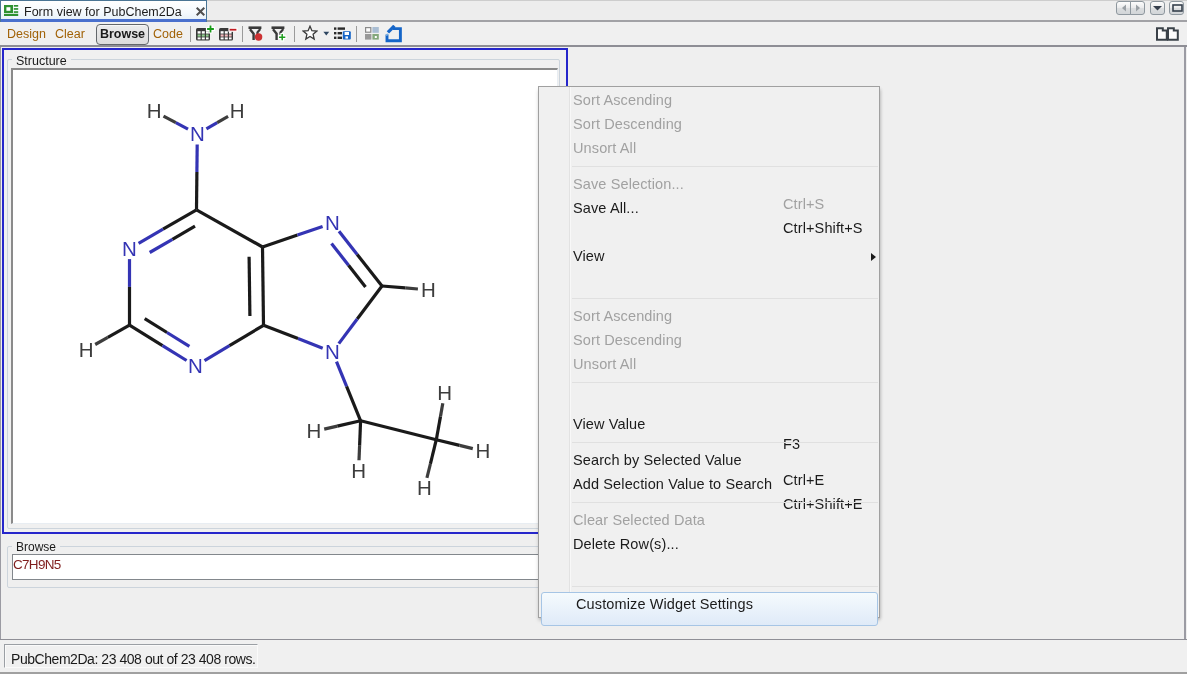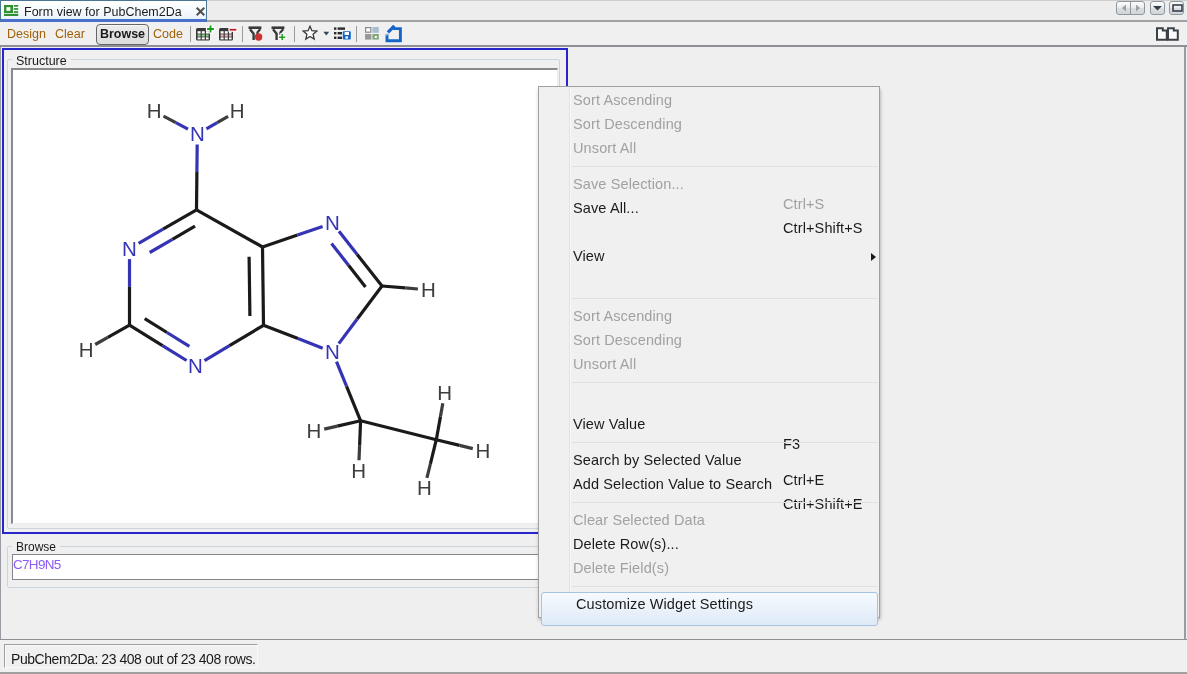--- a/index.html
+++ b/index.html
@@ -28,21 +28,21 @@
 #edgeB{left:0;top:672px;width:1187px;height:2px;background:#a0a0a0;}
 
 #swidget{left:2px;top:48px;width:566px;height:486px;border:2px solid #2626cb;background:#f0f0f0;}
 #sgroup{left:7px;top:59px;width:553px;height:470px;border:1px solid #ccd4dc;border-radius:2px;}
 #slabel{left:12px;top:54px;font-size:12.5px;color:#1a1a1a;background:#f0f0f0;padding:0 4px;}
 #spanel{left:11px;top:68px;width:547px;height:456px;background:#fff;border-top:2px solid #8a8a8a;border-left:2px solid #8a8a8a;border-right:1px solid #e8edf2;border-bottom:1px solid #e8edf2;}
 
 #fgroup{left:7px;top:546px;width:553px;height:42px;border:1px solid #ccd4dc;border-radius:2px;}
 #flabel{left:12px;top:540px;font-size:12px;color:#1a1a1a;background:#f0f0f0;padding:0 4px;}
 #ffield{left:12px;top:554px;width:547px;height:26px;background:#fff;border:1px solid #82878c;}
-#ftext{left:13px;top:557px;font-size:13.5px;letter-spacing:-0.7px;color:#8b5cf6;}
+#ftext{left:13px;top:557px;font-size:13.5px;letter-spacing:-0.7px;color:#7f1d1d;}
 
 #statline{left:0;top:639px;width:1187px;height:1px;background:#8f8f96;}
 #statbox{left:4px;top:644px;width:254px;height:24px;background:#f0f0f0;border:1px solid #9b9fa4;border-right-color:#fafafa;border-bottom-color:#fafafa;box-shadow:inset 1px 1px 0 #fafafa;}
 #stattxt{left:11px;top:651px;font-size:14px;letter-spacing:-0.45px;color:#1a1a1a;}
 
 #menu{left:538px;top:86px;width:342px;height:532px;background:#f0f0f0;border:1px solid #a0a0a0;box-shadow:0 3px 4px -1px rgba(0,0,0,0.28),2px 2px 3px -1px rgba(0,0,0,0.12);}
 #menugutter{position:absolute;left:30px;top:0;width:1px;height:530px;background:#e2e2e2;box-shadow:1px 0 0 #f8f8f8;}
 .mi{position:absolute;left:1px;width:338px;height:24px;font-size:14.5px;line-height:23px;color:#1b1b1b;padding-left:33px;letter-spacing:0.12px;white-space:nowrap;}
 .mi.dis{color:#a1a1a1;}
 .mi .sc{position:absolute;left:243px;top:0;margin-top:20px;}
@@ -286,17 +286,16 @@
     <div class="mi dis" style="top:242px">Sort Descending</div>
     <div class="mi dis" style="top:266px">Unsort All</div>
     <div class="msep" style="top:295px"></div>
     <div class="mi" style="top:326px">View Value<span class="sc">F3</span></div>
     <div class="msep" style="top:355px"></div>
     <div class="mi" style="top:362px">Search by Selected Value<span class="sc">Ctrl+E</span></div>
     <div class="mi" style="top:386px">Add Selection Value to Search<span class="sc">Ctrl+Shift+E</span></div>
     <div class="msep" style="top:415px"></div>
     <div class="mi dis" style="top:422px">Clear Selected Data</div>
     <div class="mi" style="top:446px">Delete Row(s)...</div>
-    <div class="mi dis" style="top:470px">Delete Field(s)</div>
     <div class="msep" style="top:499px"></div>
     <div class="mi hl" style="top:505px">Customize Widget Settings</div>
   </div>
 </div>
 
 </body></html>

